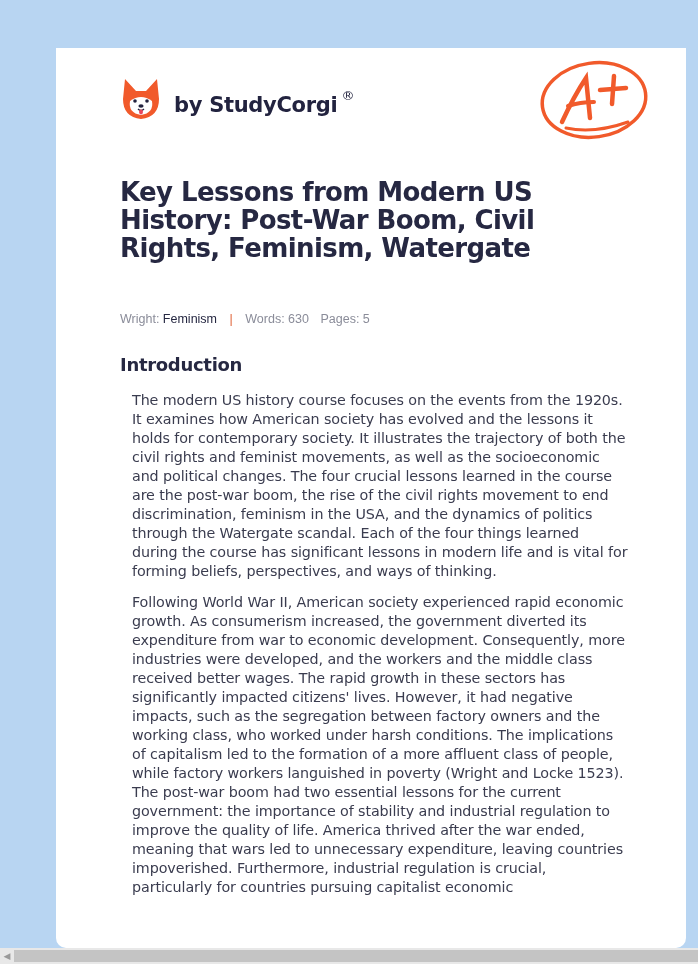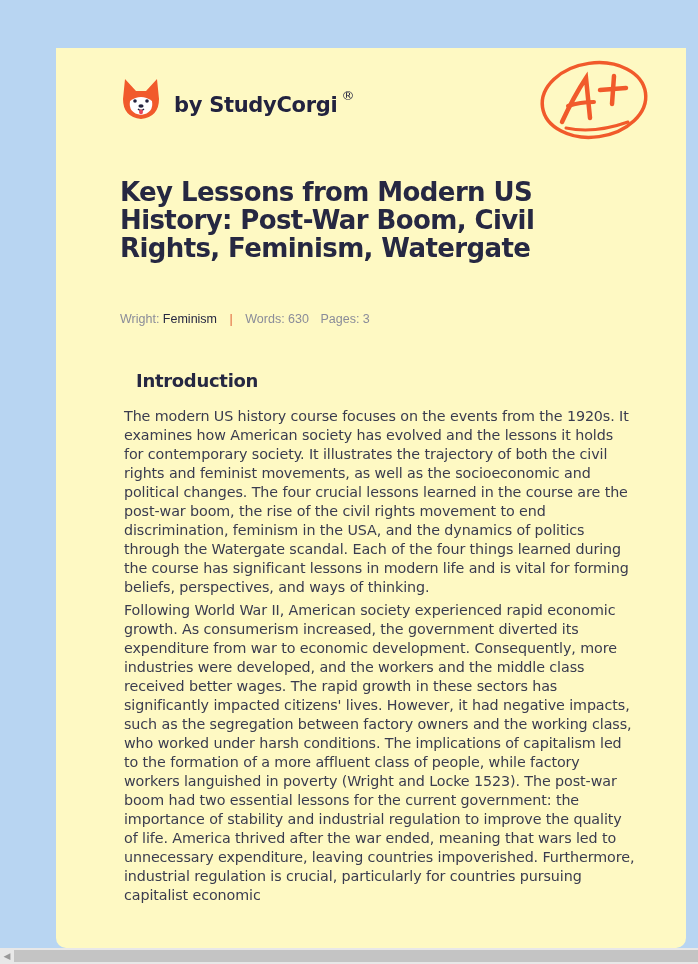--- a/index.html
+++ b/index.html
@@ -3,21 +3,21 @@
 <meta charset="utf-8">
 <style>
   html, body { margin: 0; padding: 0; }
   body {
     width: 698px; height: 964px; overflow: hidden; position: relative;
     background: #b8d5f2;
     font-family: "DejaVu Sans", sans-serif;
   }
   .card {
     position: absolute; left: 56px; top: 48px; width: 630px; height: 900px;
-    background: #fef9c3; border-bottom-right-radius: 10px; border-bottom-left-radius: 10px;
+    background: #ffffff; border-bottom-right-radius: 10px; border-bottom-left-radius: 10px;
     overflow: hidden;
   }
   .logo { position: absolute; left: 66px; top: 28px; height: 46px; display: flex; align-items: center; }
   .logo svg { display: block; }
   .brand {
     margin-left: 14px; font-family: "DejaVu Sans", sans-serif; font-weight: bold;
     font-size: 21px; color: #22233f; letter-spacing: -0.3px; position: relative; top: 6px;
   }
   .reg { font-size: 13px; font-weight: normal; position: relative; top: -12px; margin-left: 4px; color: #22233f; }
   .grade { position: absolute; left: 482px; top: 10px; }
@@ -29,24 +29,24 @@
   .meta {
     position: absolute; left: 64px; top: 264px; font-size: 12.5px; color: #8a8c99;
     font-family: "Liberation Sans", sans-serif; white-space: nowrap;
   }
   .meta .topic-val { color: #262842; }
   .meta .sep { color: #e0663c; margin: 0 9px; }
   .meta .pages { margin-left: 8px; }
   .content { position: absolute; left: 64px; top: 305px; width: 520px; }
   h2 {
     font-family: "DejaVu Sans", sans-serif; font-weight: bold; font-size: 18px; color: #262842;
-    margin: 16px; line-height: 24px; letter-spacing: -0.3px;
+    margin: 0; line-height: 24px; letter-spacing: -0.3px;
   }
   p {
-    margin: 4px; font-family: "DejaVu Sans", sans-serif; font-size: 14.3px; line-height: 19px;
+    margin: 12px; font-family: "DejaVu Sans", sans-serif; font-size: 14.3px; line-height: 19px;
     color: #3a3c4f; letter-spacing: -0.1px;
   }
   .intro-h { margin-bottom: 14px; }
   .intro-p { margin-bottom: 1px; }
   .boom-h { margin-bottom: 12px; }
   .hscroll {
     position: absolute; left: 0; top: 948px; width: 698px; height: 16px; background: #e8e8e8;
   }
   .hscroll .arrow {
     position: absolute; left: 2px; top: 2px; width: 10px; height: 12px; color: #9a9a9a;
@@ -86,21 +86,21 @@
     </svg>
   </div>
 
   <h1 class="title">Key Lessons from Modern US History: Post-War Boom, Civil Rights, Feminism, Watergate</h1>
 
   <div class="meta">
     <span>Wright:</span>
     <span class="topic-val">Feminism</span>
     <span class="sep">|</span>
     <span>Words: 630</span>
-    <span class="pages">Pages: 3</span>
+    <span class="pages">Pages: 5</span>
   </div>
 
   <div class="content">
     <h2 class="intro-h">Introduction</h2>
     <p class="intro-p">The modern US history course focuses on the events from the 1920s. It examines how American society has evolved and the lessons it holds for contemporary society. It illustrates the trajectory of both the civil rights and feminist movements, as well as the socioeconomic and political changes. The four crucial lessons learned in the course are the post-war boom, the rise of the civil rights movement to end discrimination, feminism in the USA, and the dynamics of politics through the Watergate scandal. Each of the four things learned during the course has significant lessons in modern life and is vital for forming beliefs, perspectives, and ways of thinking.</p>
     <p>Following World War II, American society experienced rapid economic growth. As consumerism increased, the government diverted its expenditure from war to economic development. Consequently, more industries were developed, and the workers and the middle class received better wages. The rapid growth in these sectors has significantly impacted citizens' lives. However, it had negative impacts, such as the segregation between factory owners and the working class, who worked under harsh conditions. The implications of capitalism led to the formation of a more affluent class of people, while factory workers languished in poverty (Wright and Locke 1523). The post-war boom had two essential lessons for the current government: the importance of stability and industrial regulation to improve the quality of life. America thrived after the war ended, meaning that wars led to unnecessary expenditure, leaving countries impoverished. Furthermore, industrial regulation is crucial, particularly for countries pursuing capitalist economic</p>
   </div>
 </div>
 
 <div class="hscroll">

